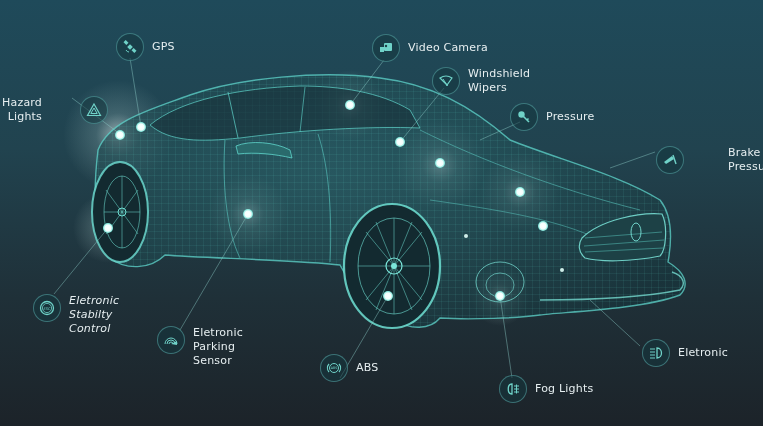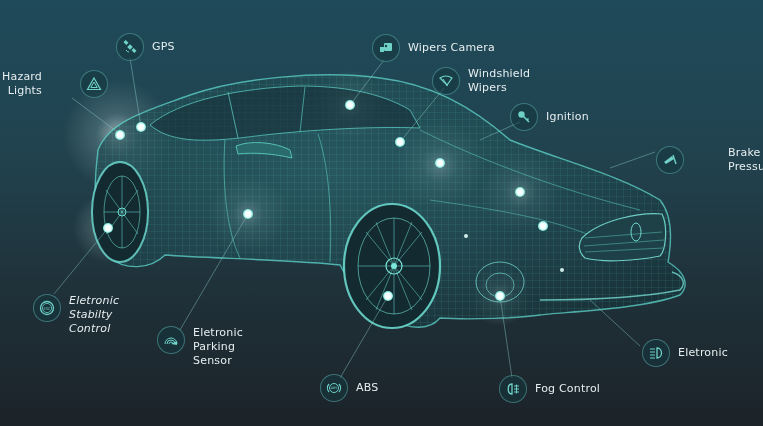--- a/index.html
+++ b/index.html
@@ -139,40 +139,40 @@
             <rect x="6" y="6" width="4" height="4" transform="rotate(45 8 8)"></rect>
             <rect x="2" y="2" width="4" height="3" transform="rotate(45 4 3.5)"></rect>
             <rect x="10" y="10" width="4" height="3" transform="rotate(45 12 11.5)"></rect>
           </g>
           <path d="M4 11 Q5 13 7 13" stroke="#6fd2c8" fill="none"></path>
         </svg>
     </div>
     <span class="label">GPS</span>
   </div>
 
-  <div class="callout" style="left:2px; top:70px;gap:32px;">
+  <div class="callout" style="left:2px; top:96px;gap:32px;">
     <span class="label left">Hazard
 Lights</span>
     <div class="icon-circle">
       <svg viewBox="0 0 16 16">
           <path d="M8 2 L14.5 13.5 L1.5 13.5 Z" fill="none" stroke="#6fd2c8" stroke-width="1.2"></path>
           <path d="M8 6 L11.2 11.5 L4.8 11.5 Z" fill="none" stroke="#6fd2c8" stroke-width="1"></path>
         </svg>
     </div>
   </div>
 
   <div class="callout" style="left:372px; top:34px;">
     <div class="icon-circle">
       <svg viewBox="0 0 16 16">
           <rect x="6" y="3" width="8" height="8" rx="1" fill="#6fd2c8"></rect>
           <rect x="2" y="7" width="4" height="5" fill="#6fd2c8"></rect>
           <circle cx="8" cy="6" r="1.2" fill="#1c4048"></circle>
         </svg>
     </div>
-    <span class="label">Wipers Camera</span>
+    <span class="label">Video Camera</span>
   </div>
 
   <div class="callout" style="left:432px; top:67px; align-items:flex-end;">
     <div class="icon-circle">
       <svg viewBox="0 0 16 16">
           <path d="M2 5 Q8 1 14 5 L9 12 Z" fill="none" stroke="#6fd2c8" stroke-width="1.2"></path>
           <line x1="9" y1="12" x2="5" y2="6" stroke="#6fd2c8"></line>
           <circle cx="9" cy="12" r="1" fill="#6fd2c8"></circle>
         </svg>
     </div>
@@ -180,21 +180,21 @@
 Wipers</span>
   </div>
 
   <div class="callout" style="left:510px; top:103px;">
     <div class="icon-circle">
       <svg viewBox="0 0 16 16">
           <circle cx="5.5" cy="5.5" r="3.2" fill="#6fd2c8"></circle>
           <path d="M7.5 7.5 L13 13 M11 11 L12.5 9.5" stroke="#6fd2c8" stroke-width="1.6"></path>
         </svg>
     </div>
-    <span class="label">Ignition</span>
+    <span class="label">Pressure</span>
   </div>
 
   <div class="callout" style="left:656px; top:146px; align-items:flex-start;gap:36px;">
     <div class="icon-circle">
       <svg viewBox="0 0 16 16">
           <path d="M2 10 L10 4 L12 7 L4 12 Z" fill="#6fd2c8"></path>
           <path d="M11 3 L14 12" stroke="#6fd2c8" stroke-width="1.4"></path>
         </svg>
     </div>
     <span class="label">Brake
@@ -223,39 +223,39 @@
             <path d="M6 12 A2 2 0 0 1 10 12"></path>
           </g>
           <path d="M8 12 L14 9 L14 13 Z" fill="#6fd2c8"></path>
         </svg>
     </div>
     <span class="label">Eletronic
 Parking
 Sensor</span>
   </div>
 
-  <div class="callout" style="left:320px; top:374px;">
+  <div class="callout" style="left:320px; top:354px;">
     <div class="icon-circle">
       <svg viewBox="0 0 16 16">
           <circle cx="8" cy="8" r="4.5" fill="none" stroke="#6fd2c8" stroke-width="1"></circle>
           <path d="M3 4 A6 6 0 0 0 3 12 M13 4 A6 6 0 0 1 13 12" fill="none" stroke="#6fd2c8" stroke-width="1.2"></path>
           <text x="8" y="9.4" font-size="3.3" text-anchor="middle" fill="#6fd2c8" font-family="DejaVu Sans, sans-serif">ABS</text>
         </svg>
     </div>
     <span class="label">ABS</span>
   </div>
 
   <div class="callout" style="left:499px; top:375px;">
     <div class="icon-circle">
       <svg viewBox="0 0 16 16">
           <path d="M7 3 C2 3 2 13 7 13 Z" fill="none" stroke="#6fd2c8" stroke-width="1.3"></path>
           <path d="M9 5 L14 5 M9 8 L14 8 M9 11 L14 11 M11.5 3.5 L11.5 12.5" stroke="#6fd2c8" stroke-width="1"></path>
         </svg>
     </div>
-    <span class="label">Fog Control</span>
+    <span class="label">Fog Lights</span>
   </div>
 
   <div class="callout" style="left:642px; top:339px;">
     <div class="icon-circle">
       <svg viewBox="0 0 16 16">
           <path d="M2 4 L7 4 M2 7 L7 7 M2 10 L7 10 M2 13 L7 13" stroke="#6fd2c8" stroke-width="1.2"></path>
           <path d="M9 3 C15 3 15 13 9 13 Z" fill="none" stroke="#6fd2c8" stroke-width="1.3"></path>
         </svg>
     </div>
     <span class="label">Eletronic</span>

